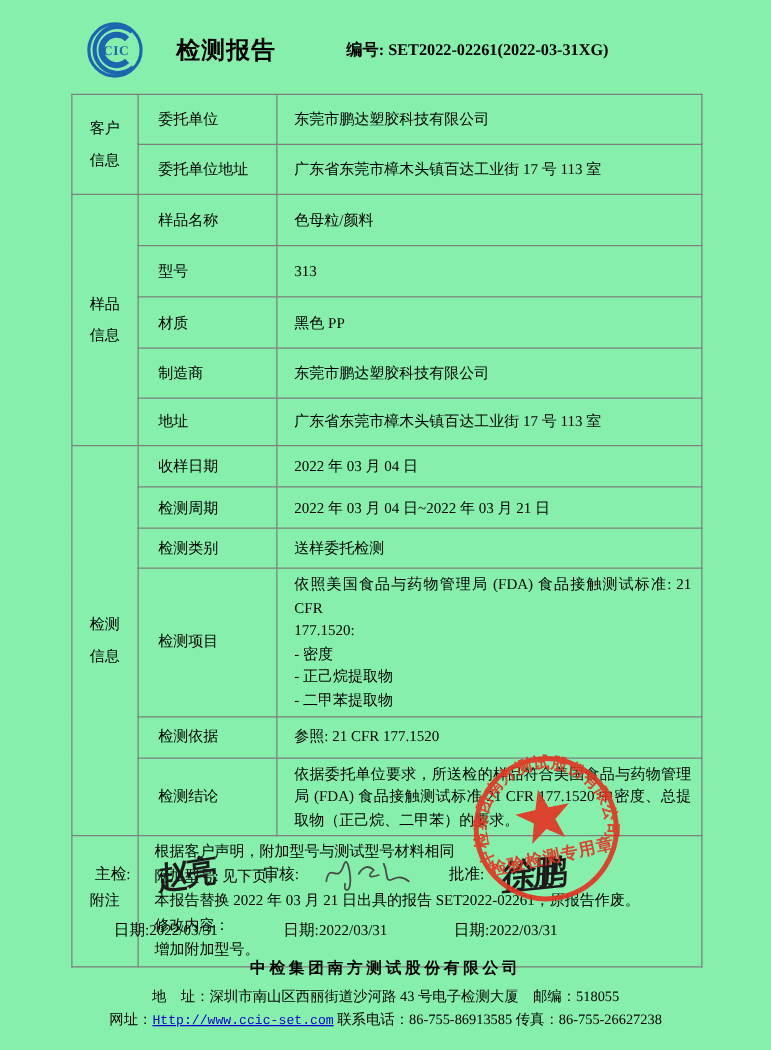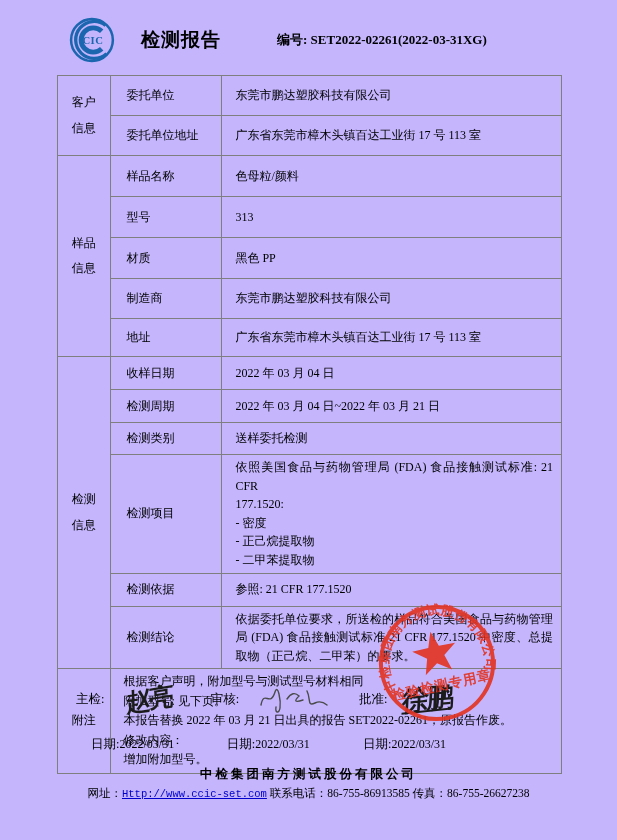--- a/index.html
+++ b/index.html
@@ -1,16 +1,16 @@
 <!DOCTYPE html>
 <html><head>
 <meta charset="utf-8">
 <style>
   html,body{margin:0;padding:0;background:#ffffff;}
-  .page{position:relative;width:617px;height:840px;background:#c4b5fd;
+  .page{position:relative;width:617px;height:840px;background:#86efac;
         font-family:"Liberation Serif","DejaVu Serif",serif;color:#000;overflow:hidden;}
 
   
   .header{position:absolute;left:57px;top:14px;width:505px;height:52px;
           display:flex;align-items:center;}
   .logo{width:68px;height:48px;flex:0 0 auto;}
   .report-title{font-size:19px;font-weight:bold;margin-left:16px;letter-spacing:1px;}
   .report-no{font-size:13px;font-weight:bold;margin-left:56px;}
   .page-info{font-size:13px;font-weight:bold;margin-left:auto;margin-right:18px;letter-spacing:2px;}
 
@@ -203,16 +203,17 @@
     <path id="ringArc" d="M 32,95 A 48.5,48.5 0 1 1 122,95" fill="none"></path>
     <text font-size="13" font-weight="bold" letter-spacing="0.5" fill="#e23524">
       <textPath href="#ringArc" startOffset="50%" text-anchor="middle">中检集团南方测试股份有限公司</textPath>
     </text>
     <polygon points="77,45 82.4,60.6 98.9,60.9 85.8,70.8 90.5,86.6 77,77.2 63.5,86.6 68.2,70.8 55.1,60.9 71.6,60.6" fill="#e23524"></polygon>
     <text x="77" y="104" text-anchor="middle" font-size="13.5" font-weight="bold" letter-spacing="1" fill="#e23524">检验检测专用章</text>
   </svg>
 
   <div class="footer">
     <div class="company">中检集团南方测试股份有限公司</div>
+    <div class="addr">地　址：深圳市南山区西丽街道沙河路 43 号电子检测大厦　邮编：518055</div>
     <div class="web"><span>网址：</span><span class="site-link">Http://www.ccic-set.com</span><span> 联系电话：86-755-86913585 传真：86-755-26627238</span></div>
   </div>
 
 </div>
 
 </body></html>

